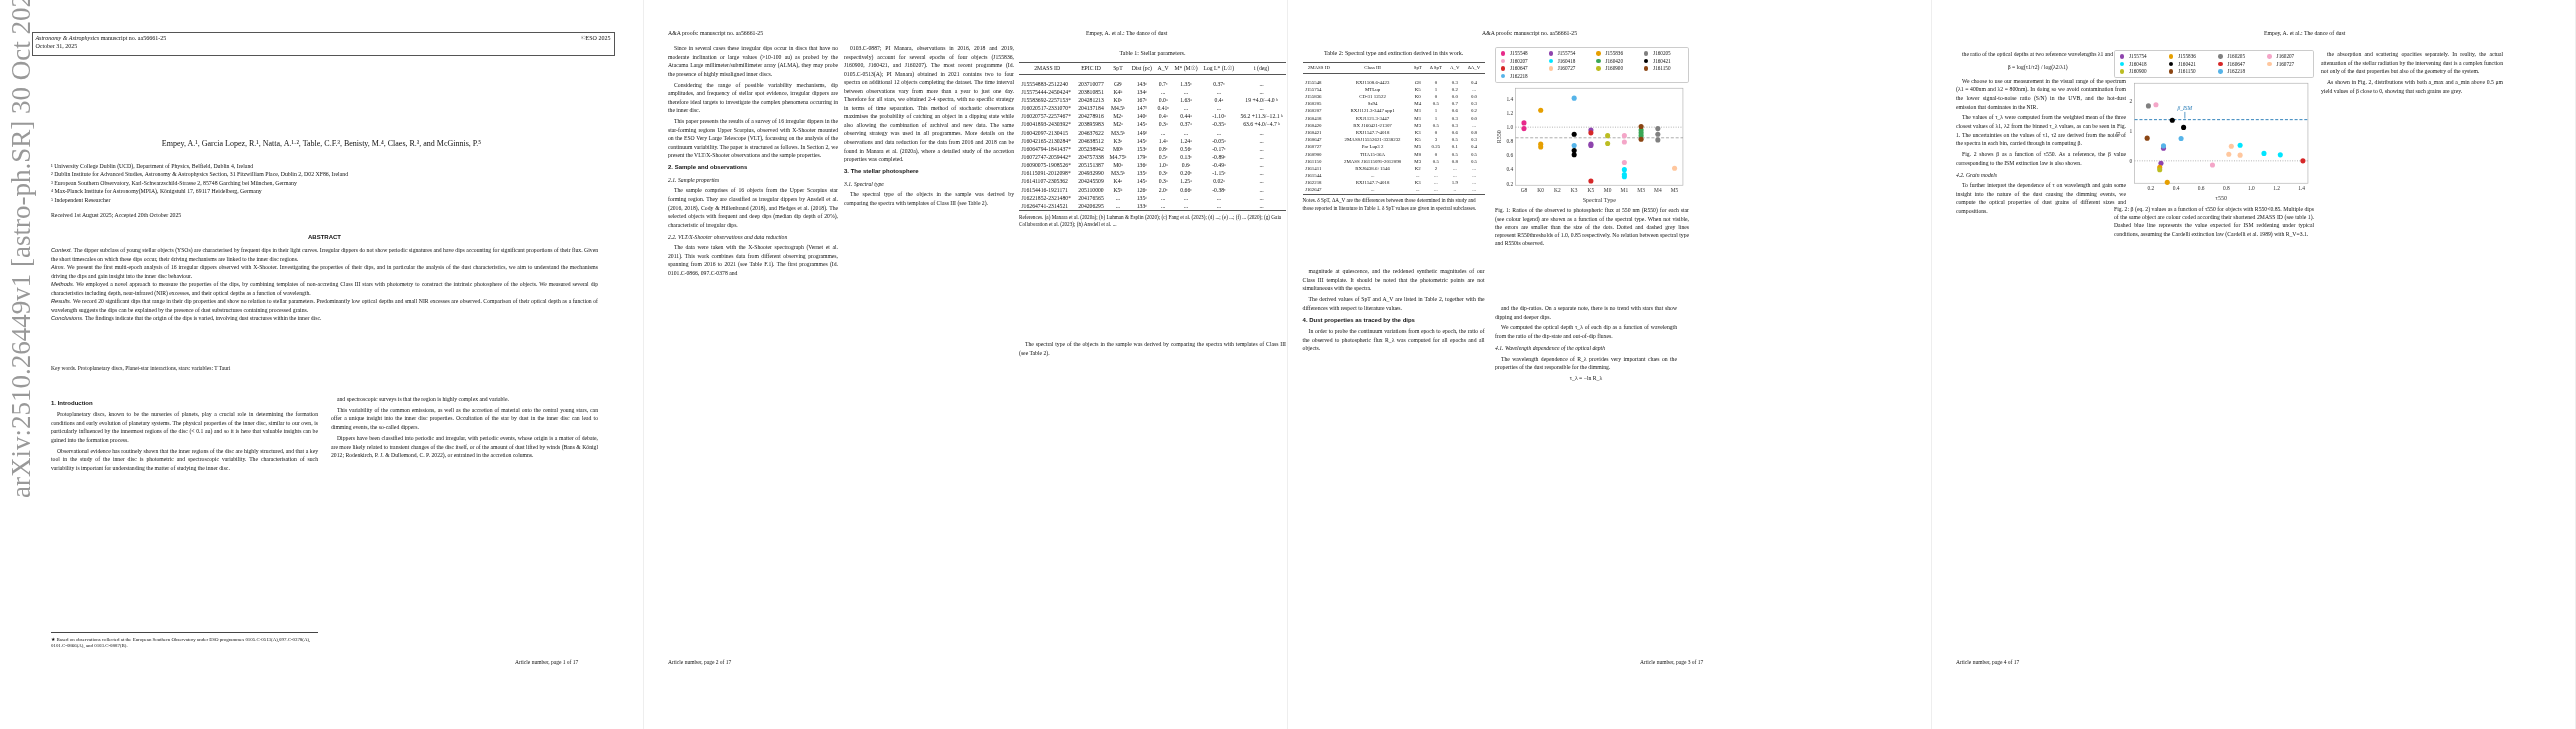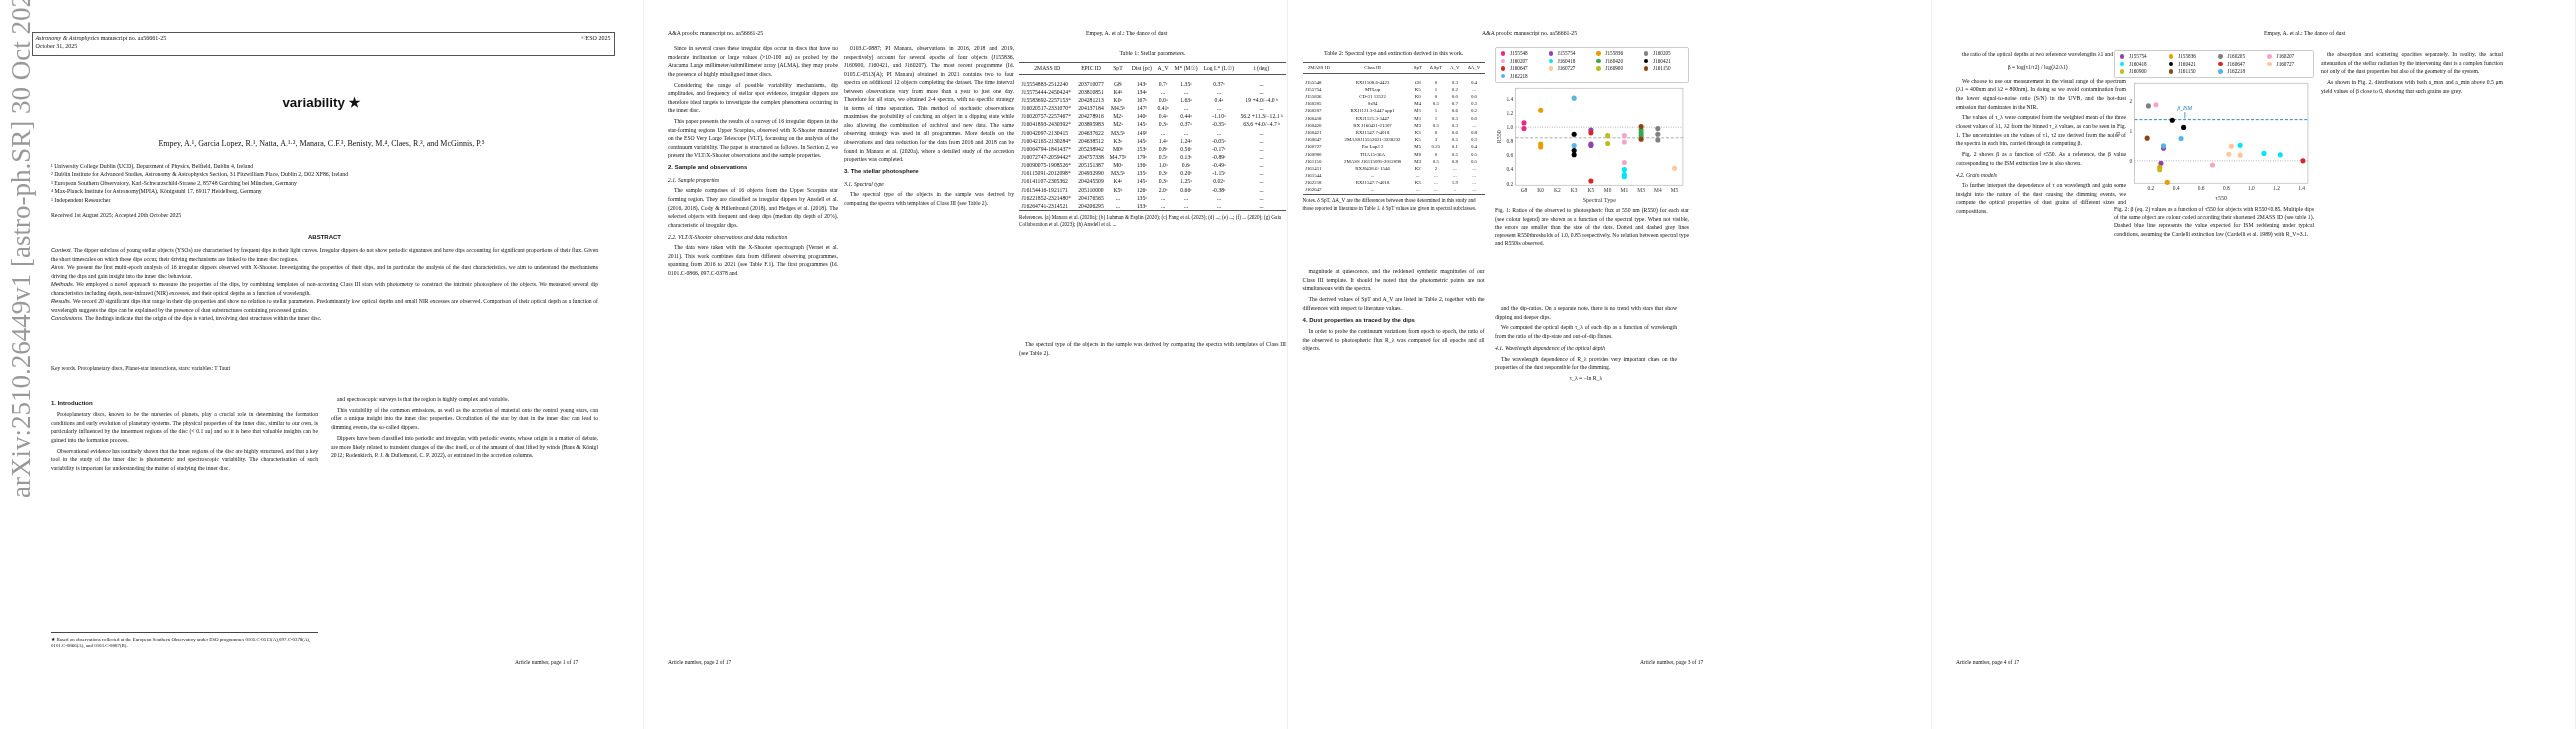--- a/index.html
+++ b/index.html
@@ -45,23 +45,22 @@
 <div class="pages">
 
   <div class="page">
     <div class="arxiv-stamp">arXiv:2510.26449v1 [astro-ph.SR] 30 Oct 2025</div>
     <div class="ms-box">
       <div><i>Astronomy &amp; Astrophysics</i> <span>manuscript no. aa56661-25</span></div>
       <div>October 31, 2025</div>
       <div class="right">©ESO 2025</div>
     </div>
     <div class="title">
-      <div>variability ★</div>
-    </div>
-    <div class="authors">Empey, A.¹, Garcia Lopez, R.¹, Natta, A.¹·², Manara, C.F.³, Benisty, M.⁴, Claes, R.³, and McGinnis, P.⁵</div>
+    </div>
+    <div class="authors">Empey, A.¹, Garcia Lopez, R.¹, Natta, A.¹·², Table, C.F.³, Benisty, M.⁴, Claes, R.³, and McGinnis, P.⁵</div>
     <div class="affils">
       <div>¹ University College Dublin (UCD), Department of Physics, Belfield, Dublin 4, Ireland</div>
       <div>² Dublin Institute for Advanced Studies, Astronomy &amp; Astrophysics Section, 31 Fitzwilliam Place, Dublin 2, D02 XF86, Ireland</div>
       <div>³ European Southern Observatory, Karl-Schwarzschild-Strasse 2, 85748 Garching bei München, Germany</div>
       <div>⁴ Max-Planck Institute for Astronomy(MPIA), Königstuhl 17, 69117 Heidelberg, Germany</div>
       <div>⁵ Independent Researcher</div>
     </div>
     <div class="received">Received 1st August 2025; Accepted 20th October 2025</div>
     <div class="abstract-h">ABSTRACT</div>
     <div class="abstract">

